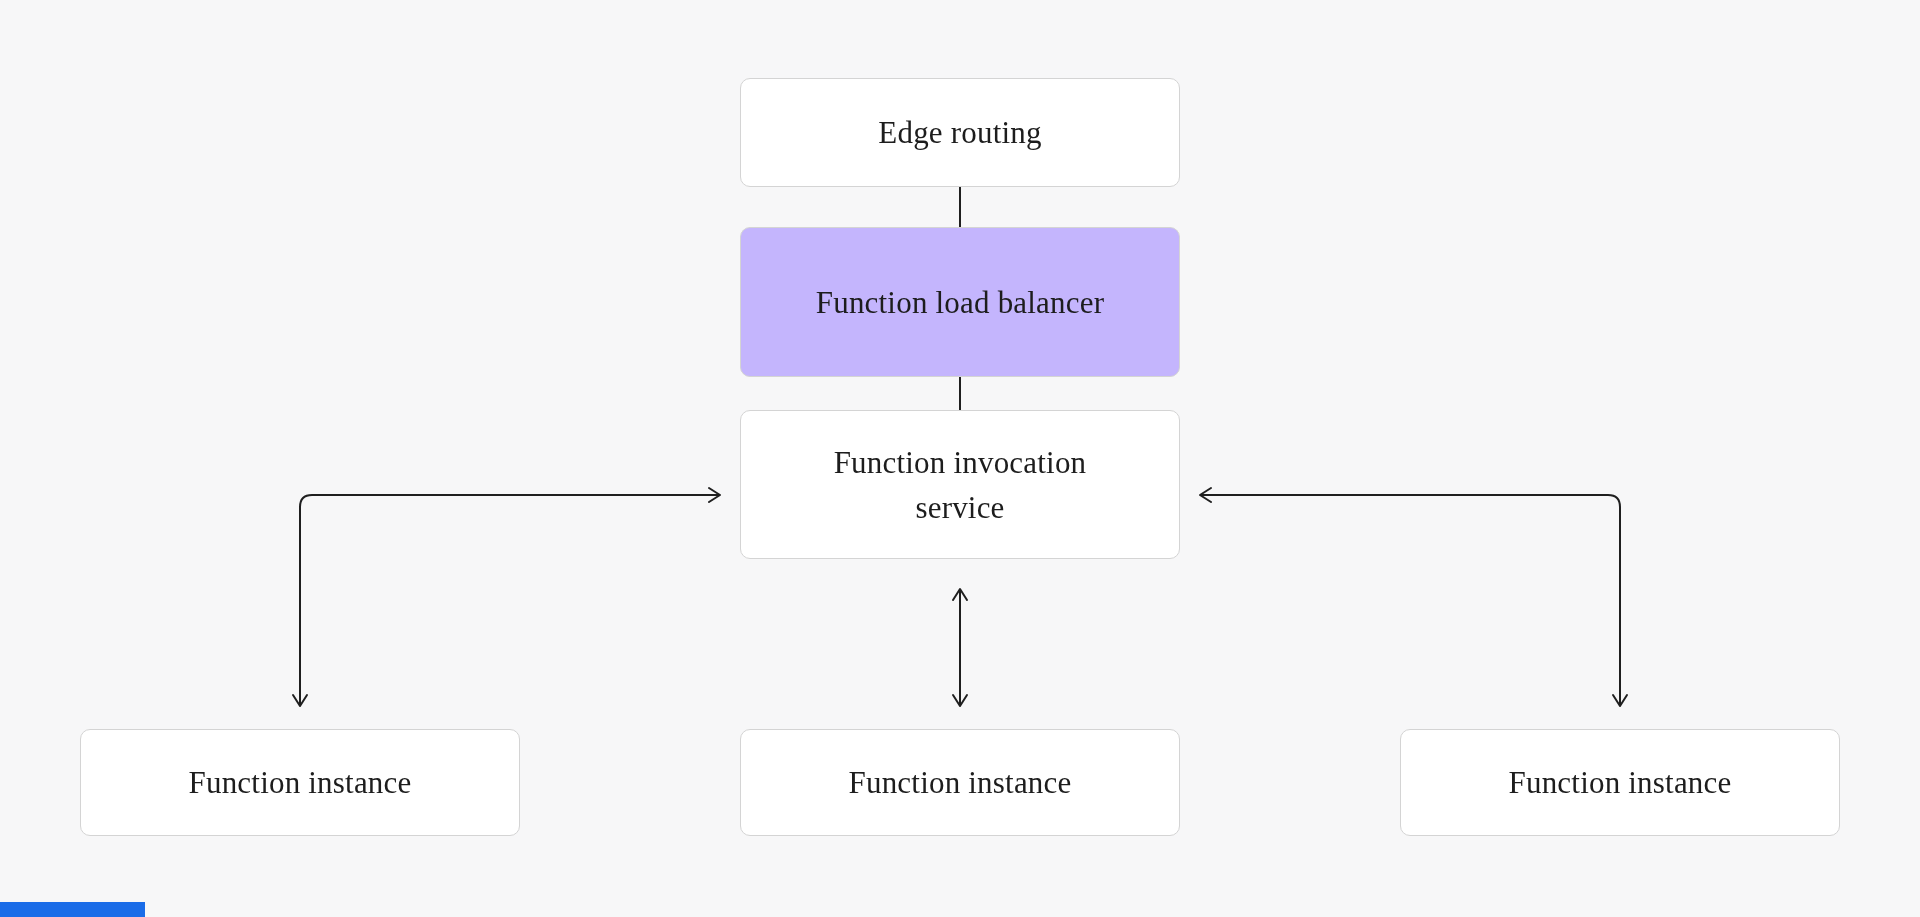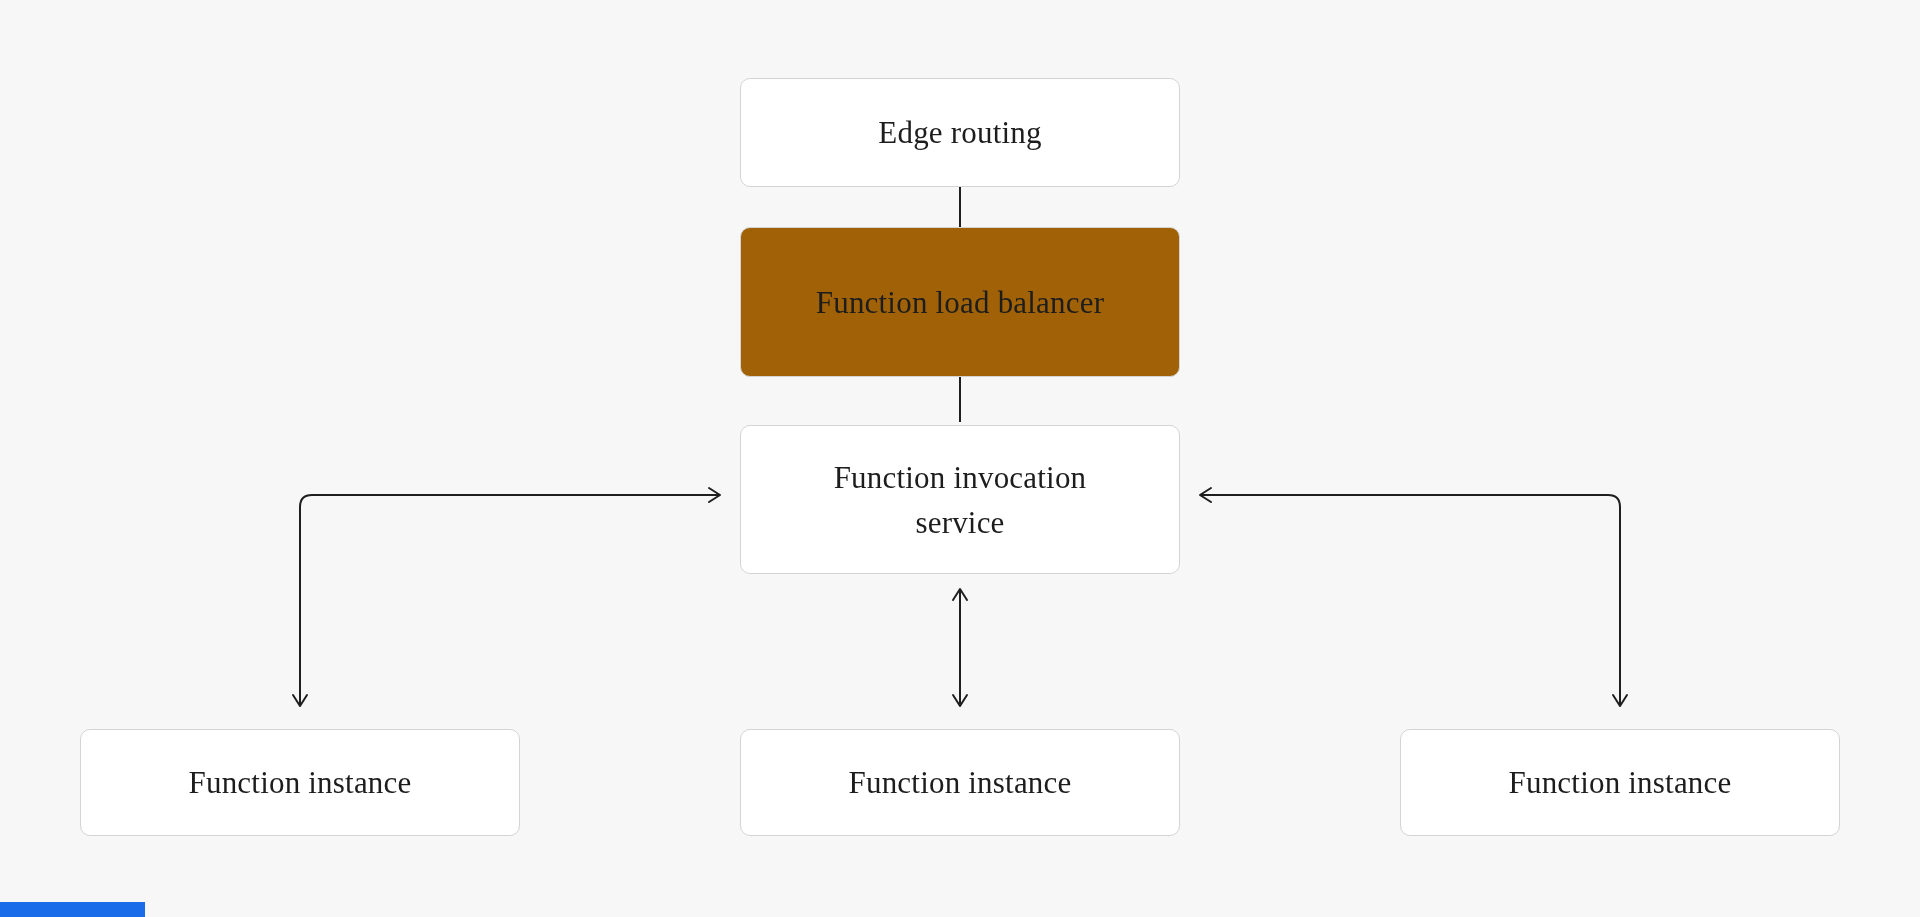--- a/index.html
+++ b/index.html
@@ -33,21 +33,21 @@
     display: block;
     max-width: 312px;
     text-align: center;
     font-size: 31px;
     line-height: 45px;
     color: #1d1d1d;
     letter-spacing: 0.2px;
   }
   #node-edge-routing        { left: 740px;  top: 78px;  width: 440px; height: 109px; }
   #node-load-balancer       { left: 740px;  top: 227px; width: 440px; height: 150px; }
-  #node-invocation-service  { left: 740px;  top: 425px; width: 440px; height: 149px; }
+  #node-invocation-service  { left: 740px;  top: 410px; width: 440px; height: 149px; }
   #node-instance-left       { left: 80px;   top: 729px; width: 440px; height: 107px; }
   #node-instance-middle     { left: 740px;  top: 729px; width: 440px; height: 107px; }
   #node-instance-right      { left: 1400px; top: 729px; width: 440px; height: 107px; }
   svg.connectors {
     position: absolute;
     left: 0;
     top: 0;
     pointer-events: none;
   }
   .accent-bar {
@@ -78,21 +78,21 @@
 
     <path d="M300 706 L300 507 Q300 495 312 495 L720 495" fill="none" stroke="#1f1f1f" stroke-width="2" marker-start="url(#chev)" marker-end="url(#chev)"></path>
 
     <path d="M1620 706 L1620 507 Q1620 495 1608 495 L1200 495" fill="none" stroke="#1f1f1f" stroke-width="2" marker-start="url(#chev)" marker-end="url(#chev)"></path>
   </svg>
 
   <div class="node" id="node-edge-routing" style="background: rgb(255, 255, 255); border-color: rgb(212, 212, 212);">
     <span class="label" style="color: rgb(29, 29, 29);">Edge routing</span>
   </div>
 
-  <div class="node" id="node-load-balancer" style="background: #a16207; border-color: rgb(212, 212, 212);">
+  <div class="node" id="node-load-balancer" style="background: #c4b5fd; border-color: rgb(212, 212, 212);">
     <span class="label" style="color: rgb(29, 29, 29);">Function load balancer</span>
   </div>
 
   <div class="node" id="node-invocation-service" style="background: rgb(255, 255, 255); border-color: rgb(212, 212, 212);">
     <span class="label" style="color: rgb(29, 29, 29);">Function invocation service</span>
   </div>
 
   <div class="node" id="node-instance-left" style="background: rgb(255, 255, 255); border-color: rgb(212, 212, 212);">
     <span class="label" style="color: rgb(29, 29, 29);">Function instance</span>
   </div>

